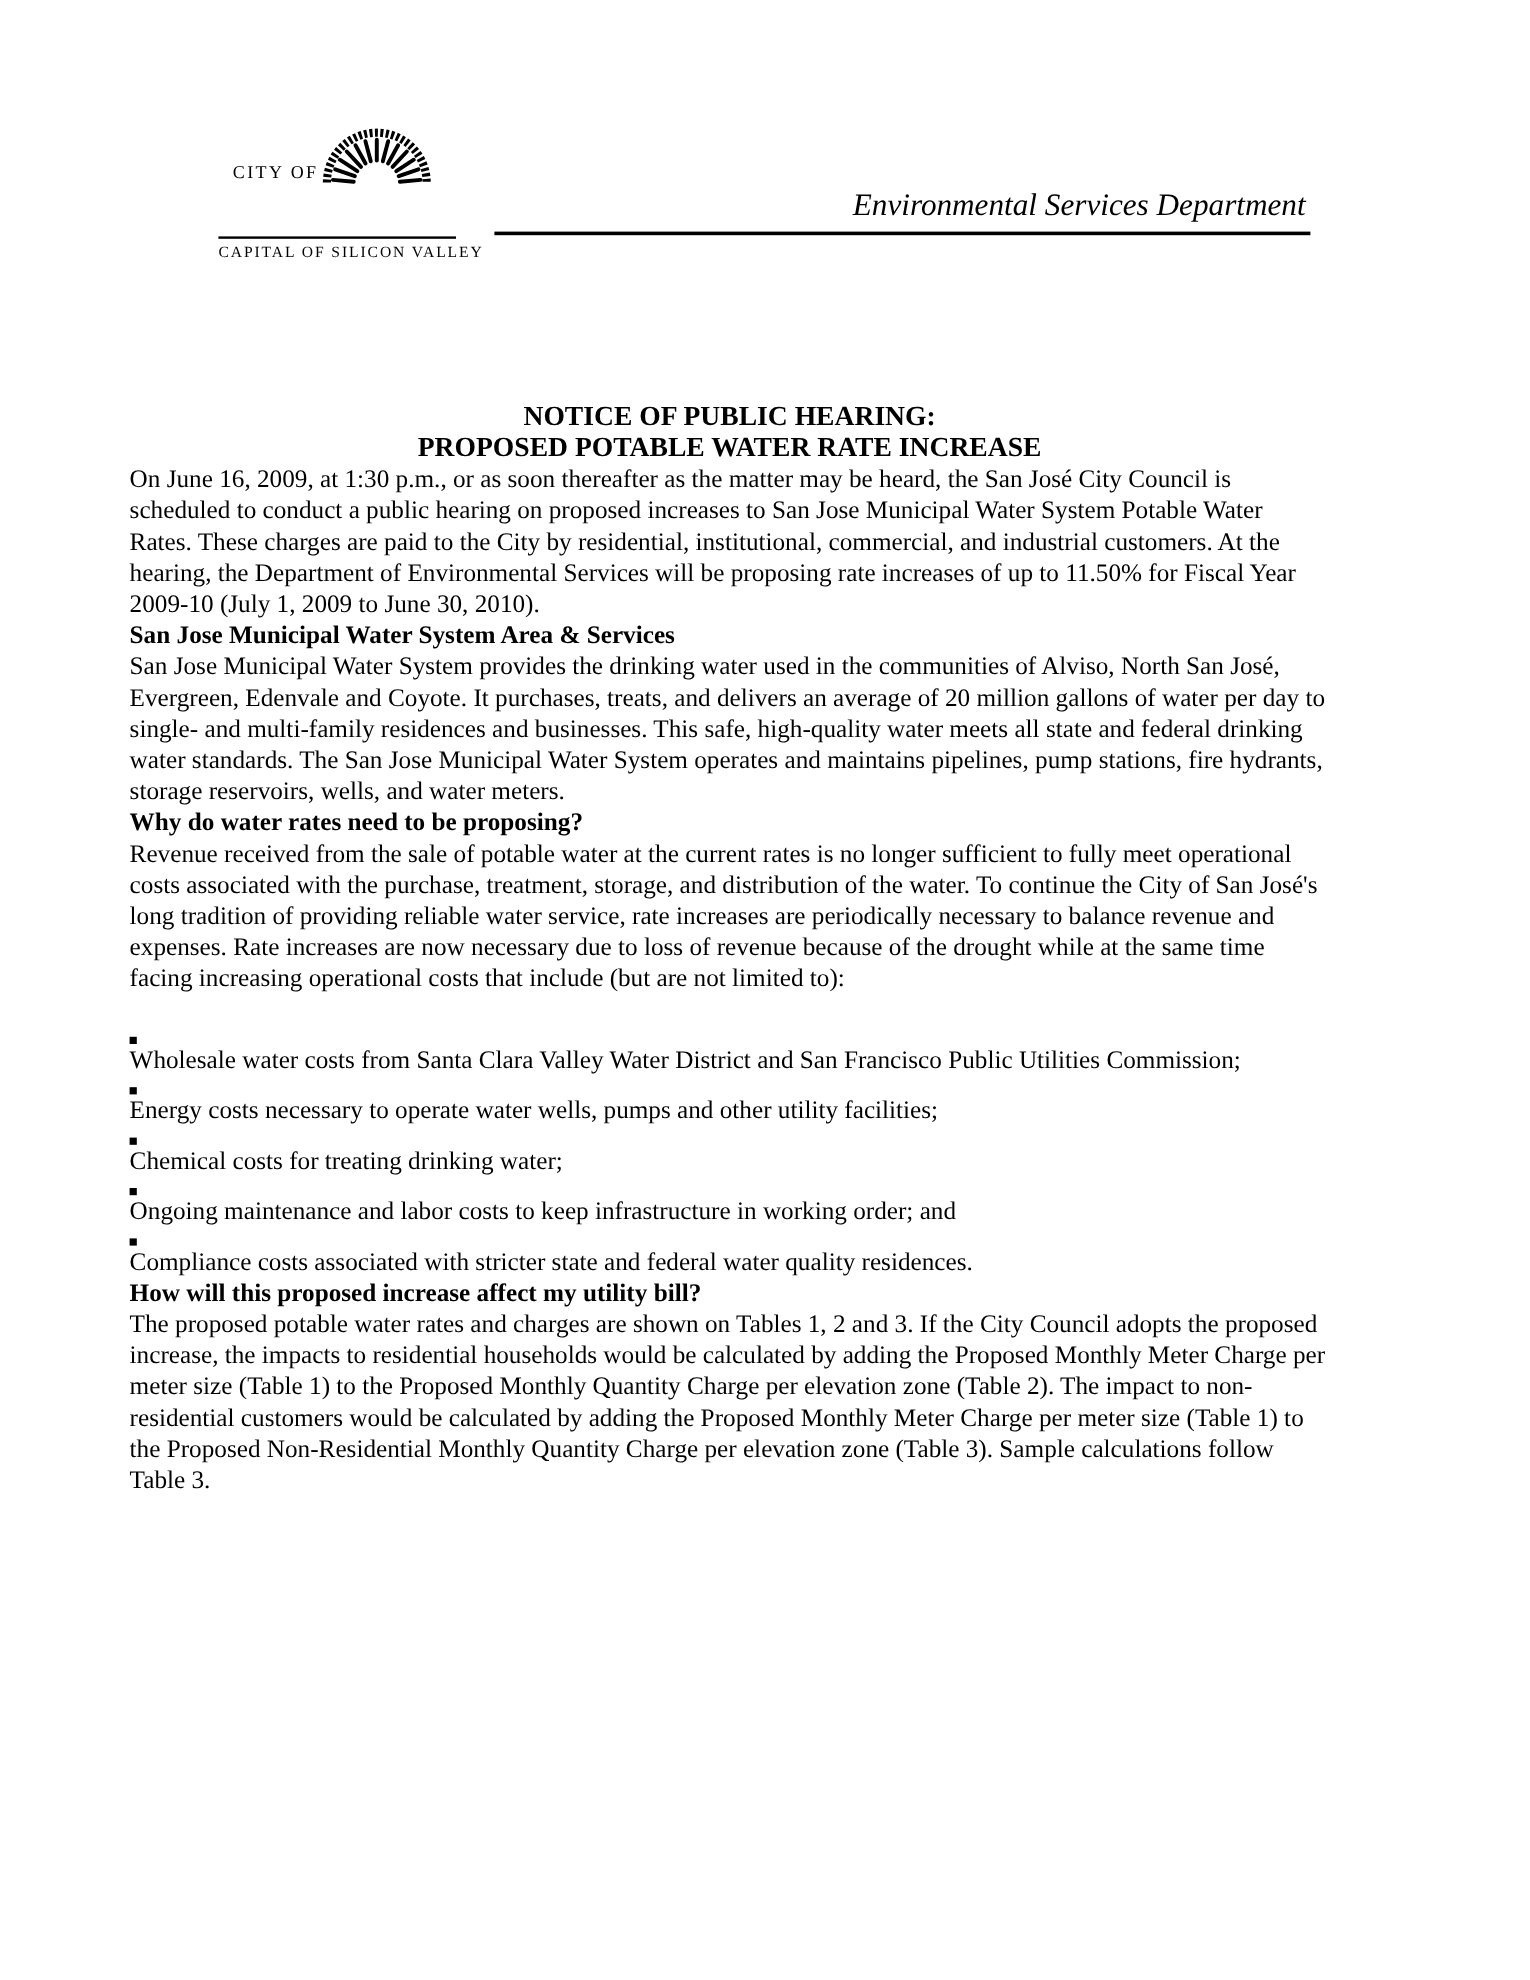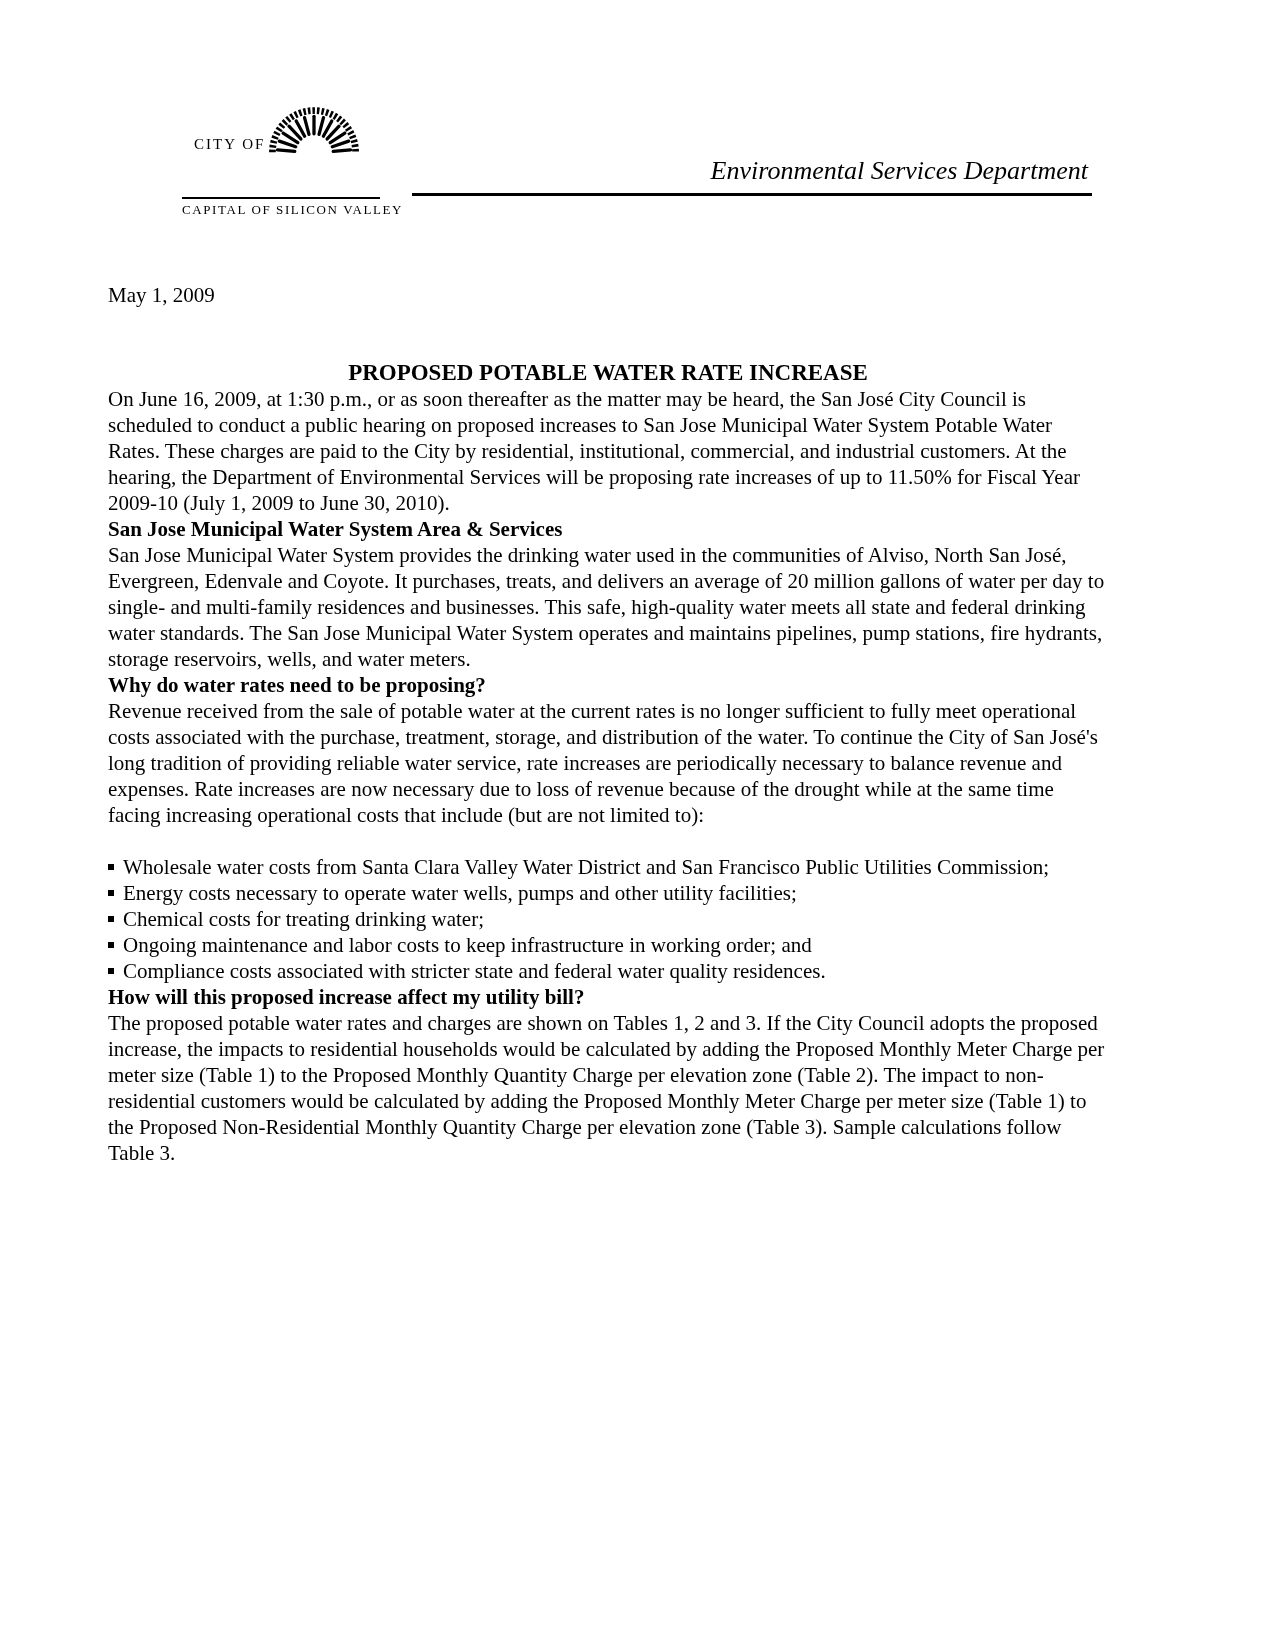--- a/index.html
+++ b/index.html
@@ -107,20 +107,21 @@
   }
   .section-heading { font-weight: bold; }
   ul.bullets {
     list-style: none;
     margin: 26px 0 0 0;
     padding: 0;
   }
   ul.bullets li {
     display: flex;
     align-items: flex-start;
+    flex-direction: column;
   }
   .sq {
     flex: 0 0 auto;
     width: 6px;
     height: 6px;
     background: #000;
     margin: 10px 9px 0 0;
   }
 </style>
 </head>
@@ -152,23 +153,23 @@
     <div class="tagline">CAPITAL OF SILICON VALLEY</div>
   </div>
 
   <div class="dept-block">
     <div class="dept-name">Environmental Services Department</div>
     <div class="header-rule"></div>
   </div>
 
   <div class="letter-body">
 
-    <p>May 1, 2009</p>
 
     <div class="title-block">
+      <div>NOTICE OF PUBLIC HEARING:</div>
       <div>PROPOSED POTABLE WATER RATE INCREASE</div>
     </div>
 
     <p class="block">On June 16, 2009, at 1:30 p.m., or as soon thereafter as the matter may be heard, the San José City Council is scheduled to conduct a public hearing on proposed increases to San Jose Municipal Water System Potable Water Rates. These charges are paid to the City by residential, institutional, commercial, and industrial customers. At the hearing, the Department of Environmental Services will be proposing rate increases of up to 11.50% for Fiscal Year 2009-10 (July 1, 2009 to June 30, 2010).</p>
 
     <p class="block section-heading">San Jose Municipal Water System Area &amp; Services</p>
     <p class="block">San Jose Municipal Water System provides the drinking water used in the communities of Alviso, North San José, Evergreen, Edenvale and Coyote. It purchases, treats, and delivers an average of 20 million gallons of water per day to single- and multi-family residences and businesses. This safe, high-quality water meets all state and federal drinking water standards. The San Jose Municipal Water System operates and maintains pipelines, pump stations, fire hydrants, storage reservoirs, wells, and water meters.</p>
 
     <p class="block section-heading">Why do water rates need to be proposing?</p>
     <p class="block">Revenue received from the sale of potable water at the current rates is no longer sufficient to fully meet operational costs associated with the purchase, treatment, storage, and distribution of the water. To continue the City of San José's long tradition of providing reliable water service, rate increases are periodically necessary to balance revenue and expenses. Rate increases are now necessary due to loss of revenue because of the drought while at the same time facing increasing operational costs that include (but are not limited to):</p>

